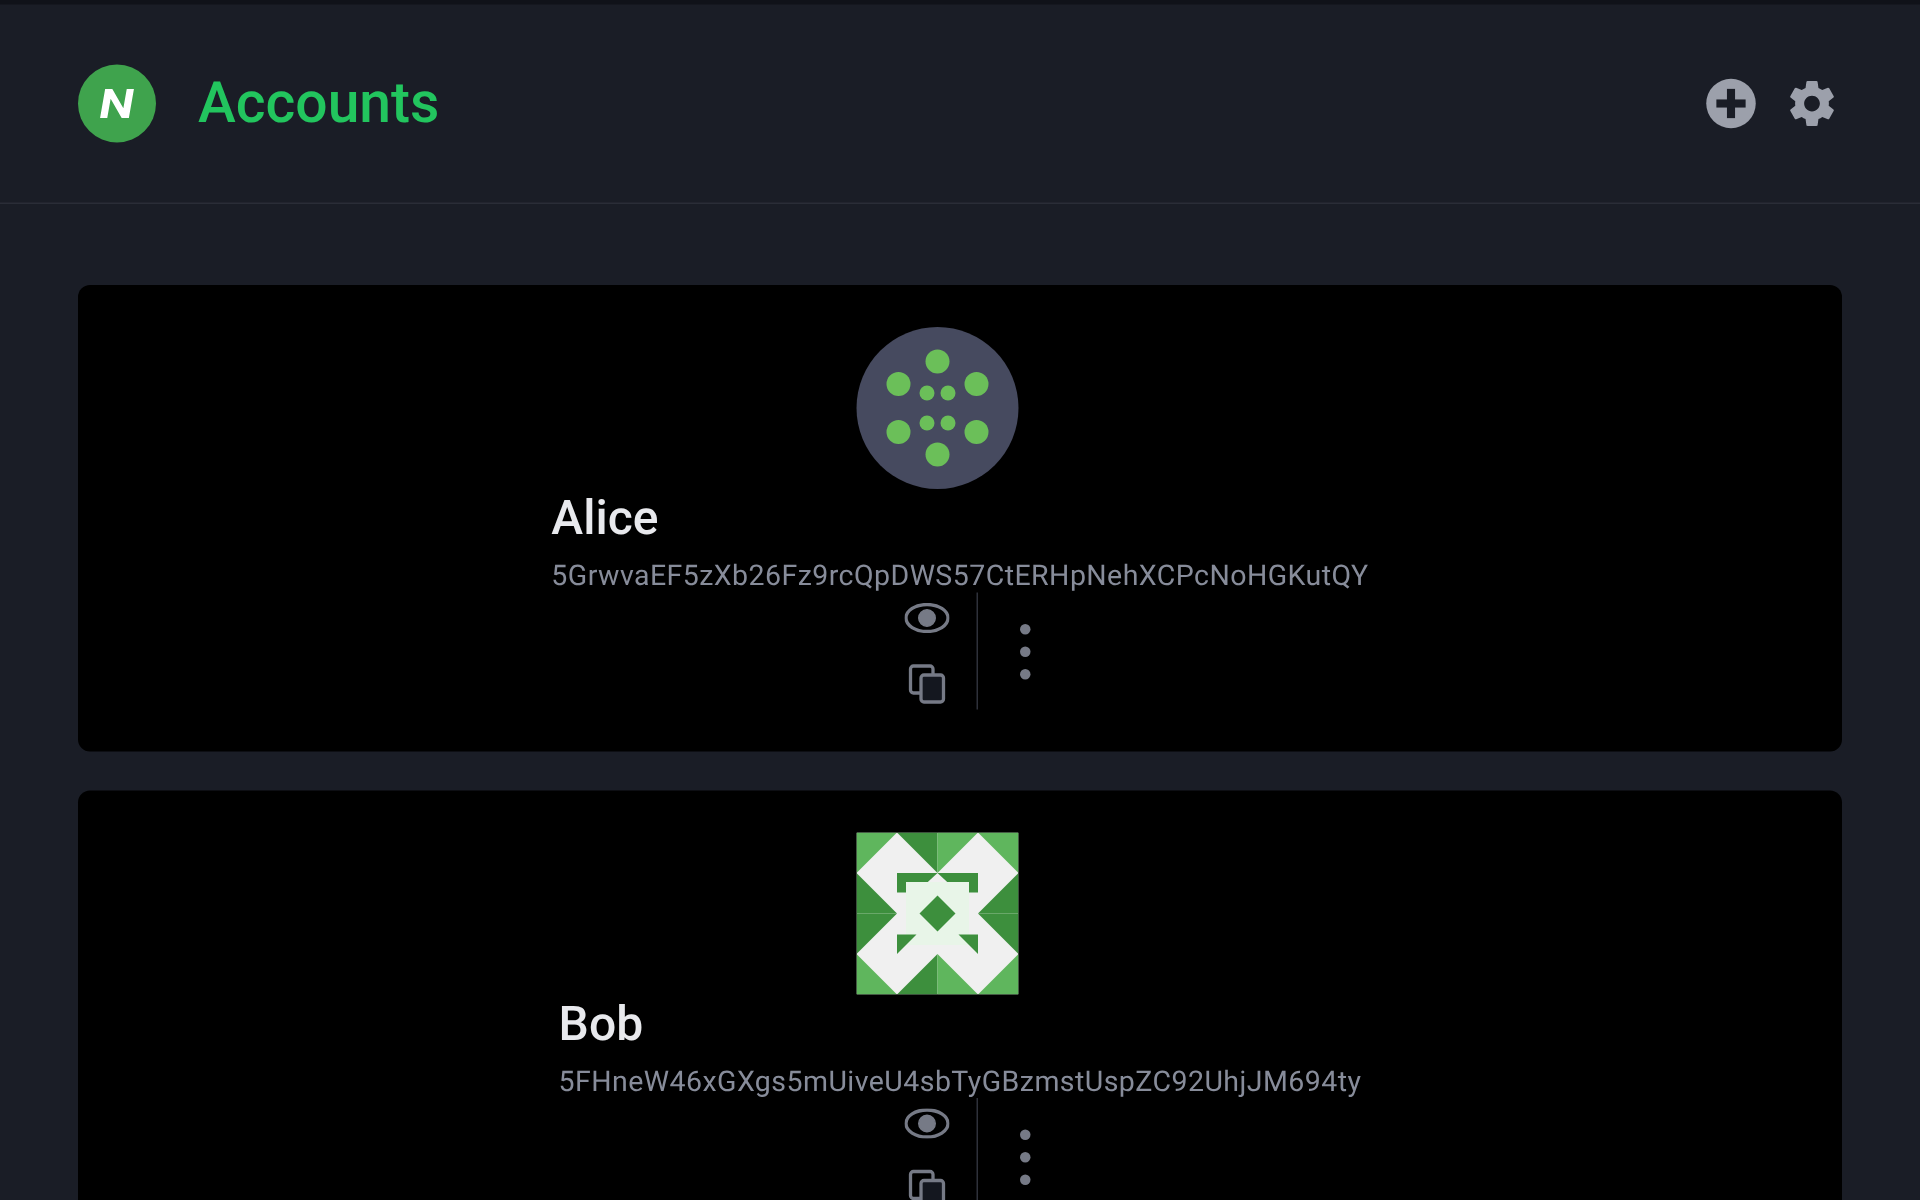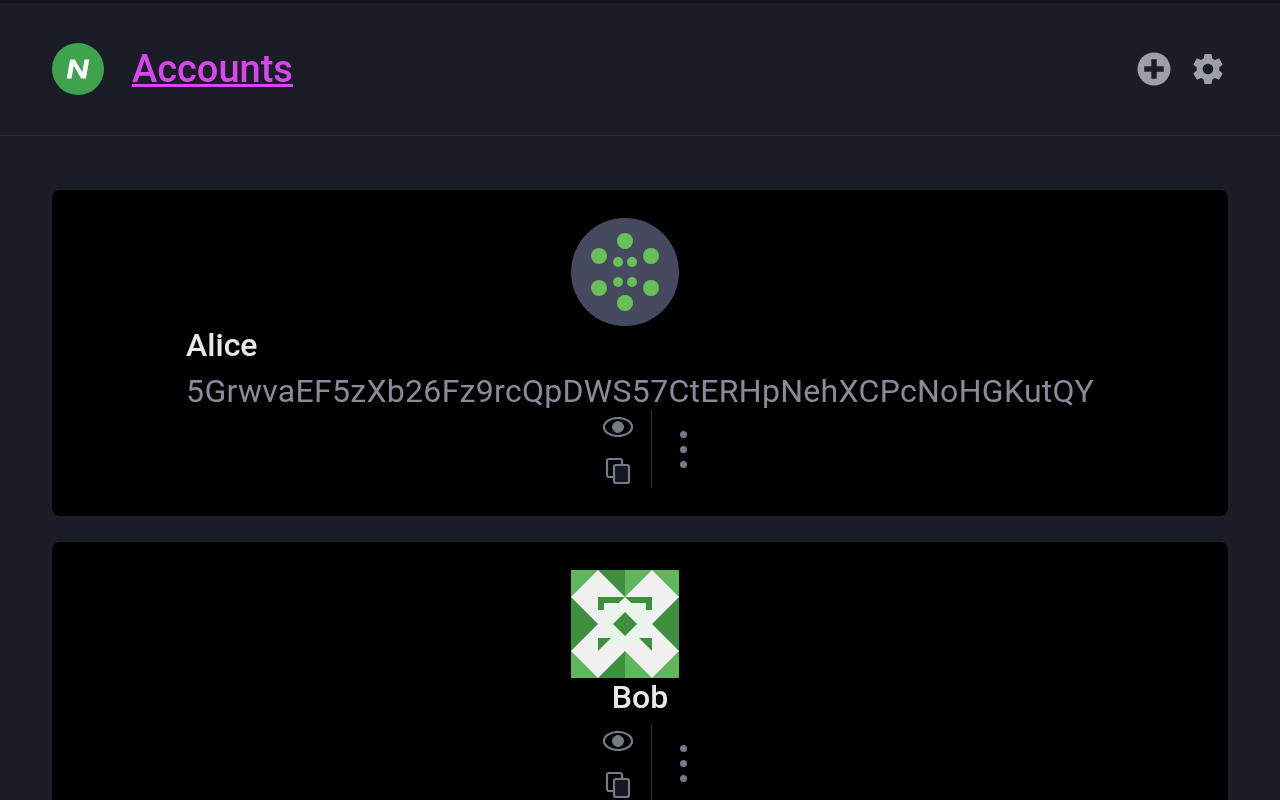--- a/index.html
+++ b/index.html
@@ -49,22 +49,21 @@
     }
     
     .app-logo svg {
       width: 32px;
       height: 32px;
     }
     
     .page-title {
       font-size: 38px;
       font-weight: 500;
-      color: #d946ef;
-      text-decoration: underline;
+      color: #22c55e;
     }
     
     .header-right {
       display: flex;
       align-items: center;
       gap: 14px;
     }
     
     .header-icon-btn {
       width: 40px;
@@ -134,21 +133,21 @@
     }
     
     .account-name {
       font-size: 32px;
       font-weight: 500;
       color: #e8e9ed;
       margin-bottom: 8px;
     }
     
     .account-address {
-      font-size: 32px;
+      font-size: 19px;
       color: #878c9a;
       letter-spacing: 0.3px;
     }
     
     .account-actions {
       display: flex;
       align-items: center;
       gap: 18px;
       margin-left: 20px;
     }
@@ -294,20 +293,21 @@
           <polygon points="81,54 108,54 108,81" fill="#3d8f3d"></polygon>
           <polygon points="0,81 0,108 27,108" fill="#5fb65d"></polygon>
           <polygon points="27,108 54,81 54,108" fill="#3d8f3d"></polygon>
           <polygon points="54,81 54,108 81,108" fill="#5fb65d"></polygon>
           <polygon points="81,108 108,108 108,81" fill="#5fb65d"></polygon>
         </svg>
       </div>
     </div>
     <div class="account-info">
       <div class="account-name">Bob</div>
+      <div class="account-address">5FHneW46xGXgs5mUiveU4sbTyGBzmstUspZC92UhjJM694ty</div>
     </div>
     <div class="account-actions">
       <div class="action-column">
         <div class="action-icon">
           <svg width="30" height="20" viewBox="0 0 30 20">
             <ellipse cx="15" cy="10" rx="14" ry="9" fill="none" stroke="#767a86" stroke-width="2.2"></ellipse>
             <circle cx="15" cy="10" r="5.5" fill="#767a86"></circle>
           </svg>
         </div>
         <div class="action-icon">

